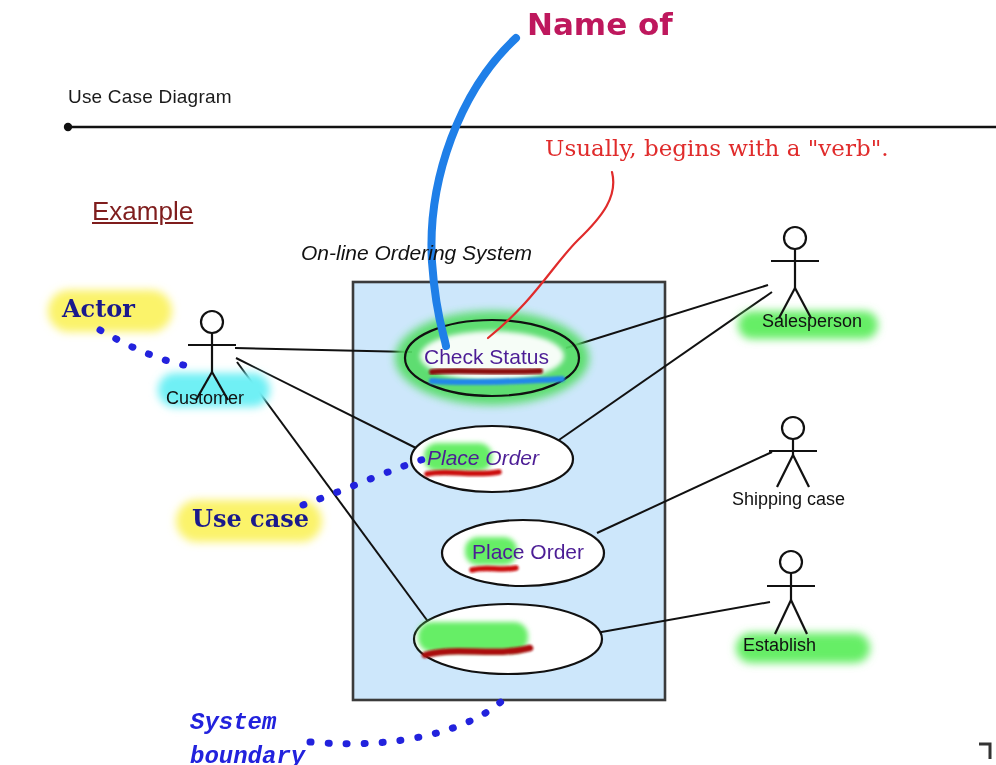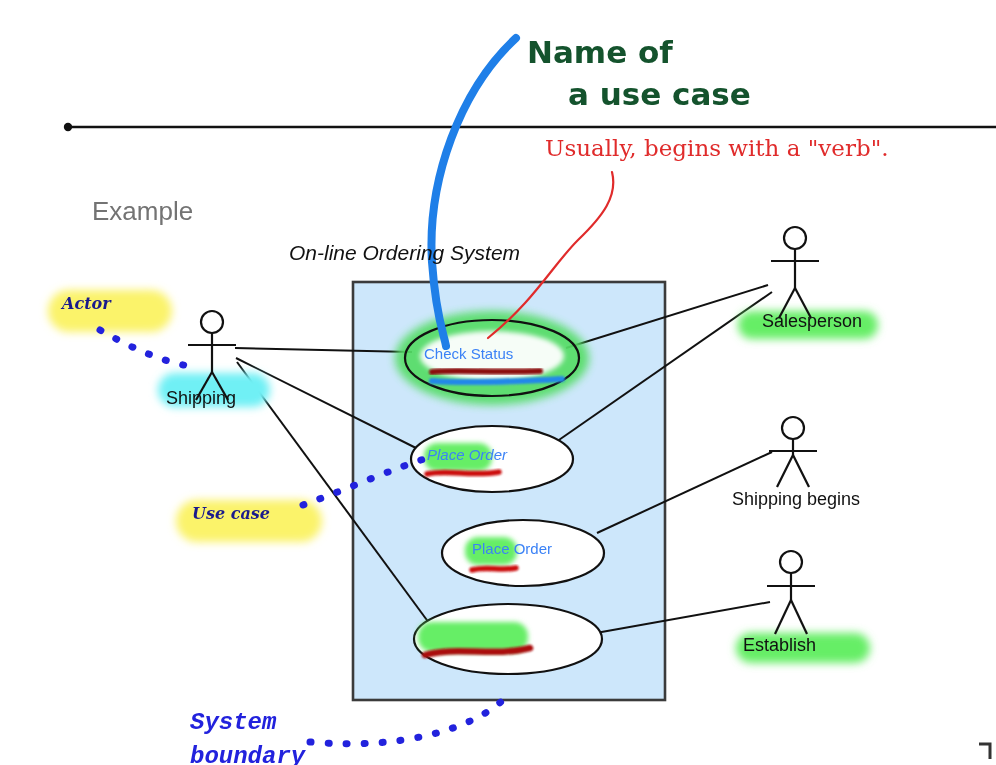--- a/index.html
+++ b/index.html
@@ -2,29 +2,29 @@
 <html><head>
 <meta charset="utf-8">
 <style>
   html,body{margin:0;padding:0;background:#ffffff;}
   body{width:996px;height:765px;overflow:hidden;font-family:"Liberation Sans",sans-serif;}
   #stage{position:relative;width:996px;height:765px;background:#fff;}
   #stage svg{position:absolute;left:0;top:0;}
   .htext{position:absolute;white-space:nowrap;}
 
   .slide-title{font-size:19px;color:#1a1a1a;letter-spacing:.2px;}
-  .example-label{font-size:26px;color:#737373;}
+  .example-label{font-size:26px;color:#7f1d1d;text-decoration:underline;}
   .sys-title{font-size:21px;font-style:italic;color:#111;}
 
-  .uc-label{font-size:15px;color:#3b82f6;}
+  .uc-label{font-size:21px;color:#4c1d95;}
   .actor-label{font-size:18px;color:#111;}
 
-  .hand-blue{font-size:31px;color:#14532d;font-family:"DejaVu Sans",sans-serif;font-weight:700;margin-top:28px;}
+  .hand-blue{font-size:31px;color:#be185d;font-family:"DejaVu Sans",sans-serif;font-weight:700;}
   .hand-red{font-size:23px;color:#e02b2b;font-family:"DejaVu Serif",serif;}
-  .hand-navy{font-size:16px;color:#1a1a8c;font-style:italic;font-weight:700;font-family:"DejaVu Serif",serif;}
+  .hand-navy{font-size:24px;color:#1a1a8c;font-weight:700;font-family:"DejaVu Serif",serif;}
   .hand-blue2{font-size:24px;color:#2222dd;font-style:italic;font-weight:700;font-family:Liberation Mono, monospace;}
 </style>
 </head>
 <body>
 
 <div id="stage">
 
   <svg width="996" height="765">
     <defs>
       <filter id="blurSm" x="-60%" y="-140%" width="220%" height="380%">
@@ -139,44 +139,44 @@
 
     <g>
       <path d="M310,742 C400,750 470,730 503,700" stroke="#2222dd" stroke-width="7" fill="none" stroke-linecap="round" stroke-dasharray="1 17"></path>
     </g>
 
     <g stroke="#333" stroke-width="3" fill="none">
       <path d="M979,744 L990,744 L990,759"></path>
     </g>
   </svg>
 
+  <div class="htext slide-title" style="left:68px; top:86px;">Use Case Diagram</div>
 
   <div class="htext example-label" style="left:92px; top:196px;">Example</div>
 
-  <div class="htext sys-title" style="left:289px; top:241px;">On-line Ordering System</div>
+  <div class="htext sys-title" style="left:301px; top:241px;">On-line Ordering System</div>
 
   <div class="htext hand-blue" style="left:527px; top:6px;">Name of</div>
-  <div class="htext hand-blue" style="left:568px; top:48px;">a use case</div>
 
   <div class="htext hand-red" style="left:545px; top:135px;">Usually, begins with a "verb".</div>
 
   <div class="htext hand-navy" style="left:62px; top:294px;">Actor</div>
   <div class="htext hand-navy" style="left:192px; top:504px;">Use case</div>
 
   <div class="htext hand-blue2" style="left:190px; top:709px;">System</div>
   <div class="htext hand-blue2" style="left:190px; top:743px;">boundary</div>
 
   <div class="htext uc-label" style="left:424px; top:345px;">
     <span>Check</span><span> Status</span>
   </div>
   <div class="htext uc-label" style="left:427px; top:446px;font-style:italic;">
     <span>Place</span><span> Order</span>
   </div>
   <div class="htext uc-label" style="left:472px; top:540px;">
     <span>Place</span><span> Order</span>
   </div>
 
-  <div class="htext actor-label" style="left:166px; top:388px;">Shipping</div>
+  <div class="htext actor-label" style="left:166px; top:388px;">Customer</div>
   <div class="htext actor-label" style="left:744px; top:311px;margin-left:18px;">Salesperson</div>
-  <div class="htext actor-label" style="left:732px; top:489px;">Shipping begins</div>
+  <div class="htext actor-label" style="left:732px; top:489px;">Shipping case</div>
   <div class="htext actor-label" style="left:743px; top:635px;">Establish</div>
 
 </div>
 
 </body></html>

